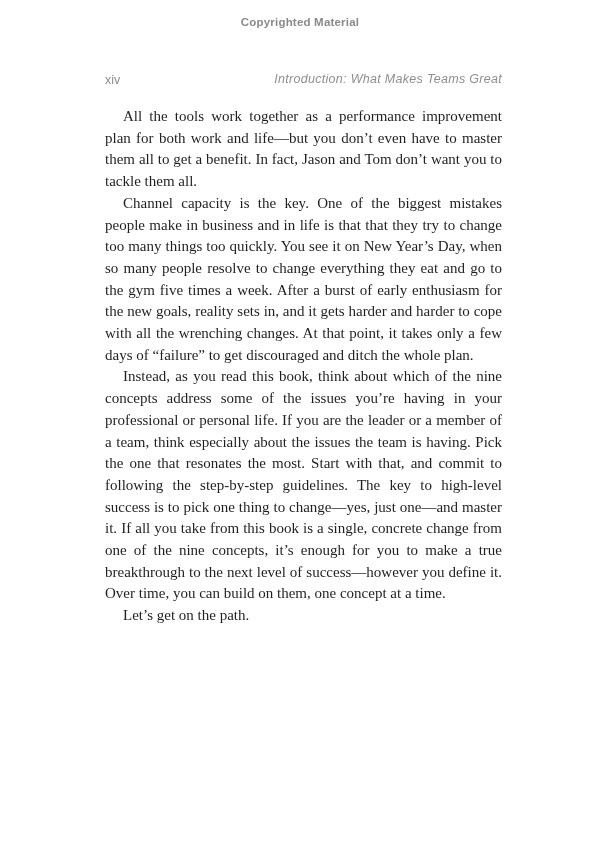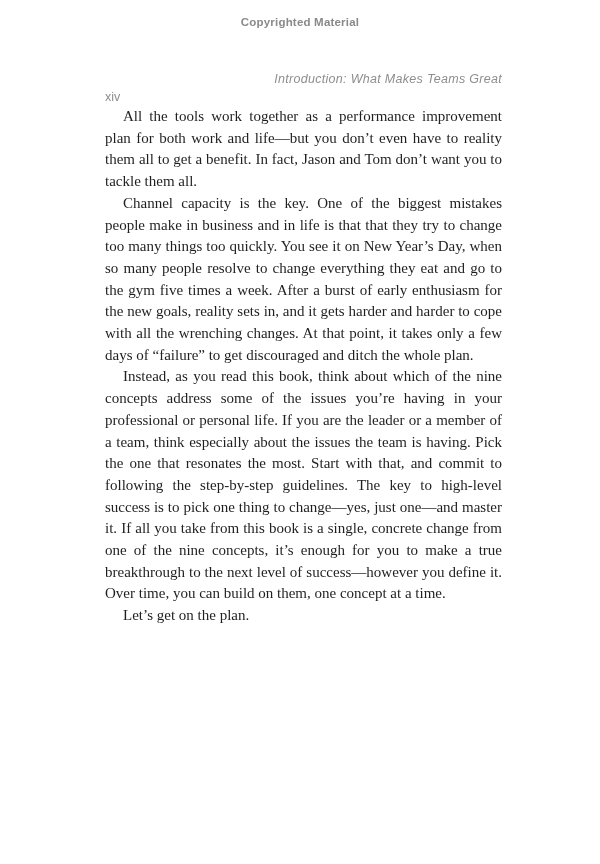--- a/index.html
+++ b/index.html
@@ -34,21 +34,21 @@
     left: 105px;
     width: 397px;
     height: 18px;
     font-family: "Liberation Sans", sans-serif;
     font-size: 12.5px;
     color: #8e8e8e;
   }
   .page-number {
     position: absolute;
     left: 0;
-    top: 18px;
+    top: 1px;
     font-style: normal;
   }
   .running-title {
     position: absolute;
     left: 0;
     width: 100%;
     text-align: right;
     font-style: italic;
     letter-spacing: 0.3px;
   }
@@ -77,21 +77,21 @@
 <div class="page">
 
   <div class="copyright top">Copyrighted Material</div>
 
   <div class="header-row">
     <span class="page-number">xiv</span>
     <span class="running-title">Introduction: What Makes Teams Great</span>
   </div>
 
   <div class="body-text">
-    <p><span>All the tools work together as a performance improvement plan for both work and life—but you don’t even have to reality them all to get a benefit. In fact, Jason and Tom don’t want you to tackle them all.</span></p>
+    <p><span>All the tools work together as a performance improvement plan for both work and life—but you don’t even have to master them all to get a benefit. In fact, Jason and Tom don’t want you to tackle them all.</span></p>
     <p><span>Channel capacity is the key. One of the biggest mistakes people make in business and in life is that that they try to change too many things too quickly. You see it on New Year’s Day, when so many people resolve to change everything they eat and go to the gym five times a week. After a burst of early enthusiasm for the new goals, reality sets in, and it gets harder and harder to cope with all the wrenching changes. At that point, it takes only a few days of “failure” to get discouraged and ditch the whole plan.</span></p>
     <p><span>Instead, as you read this book, think about which of the nine concepts address some of the issues you’re having in your professional or personal life. If you are the leader or a member of a team, think especially about the issues the team is having. Pick the </span><span class="italic">one</span><span> that resonates the most. Start with that, and commit to following the step-by-step guidelines. The key to high-level success is to pick one thing to change—yes, just one—and master it. If all you take from this book is a single, concrete change from one of the nine concepts, it’s enough for you to make a true breakthrough to the next level of success—however you define it. Over time, you can build on them, one concept at a time.</span></p>
-    <p><span>Let’s get on the plan.</span></p>
+    <p><span>Let’s get on the path.</span></p>
   </div>
 
   <div class="copyright bottom">Copyrighted Material</div>
 
 </div>
 
 </body></html>

